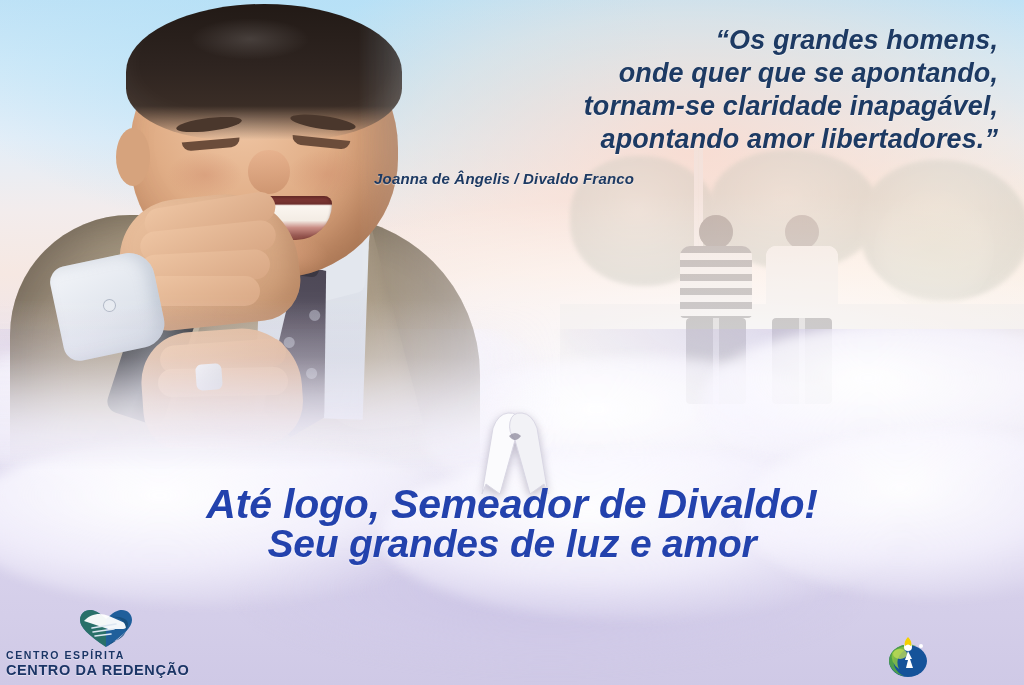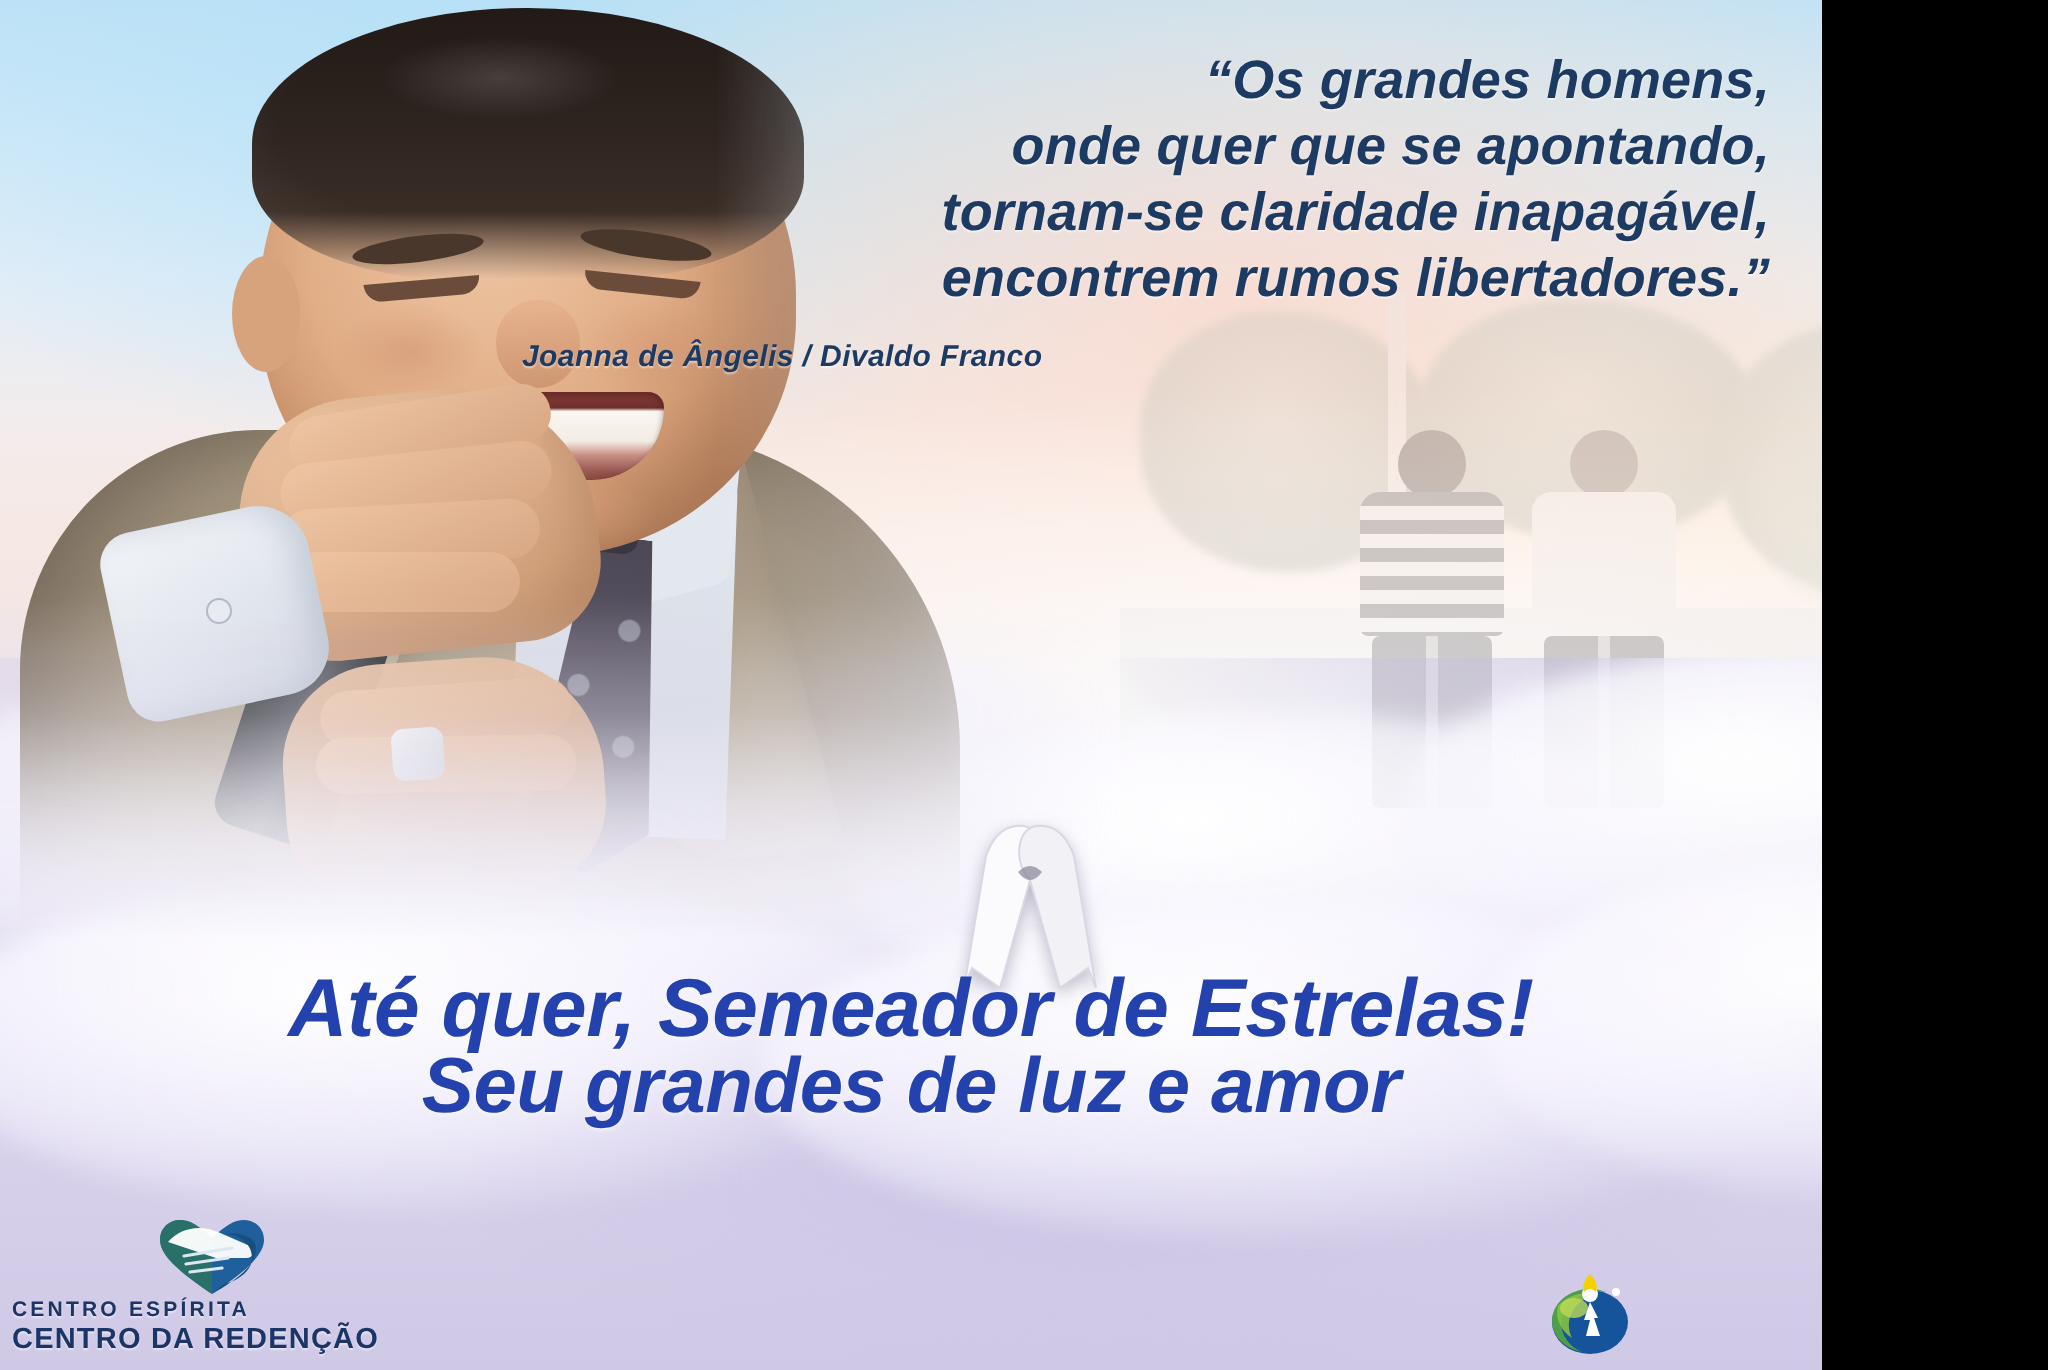--- a/index.html
+++ b/index.html
@@ -5,25 +5,24 @@
 <style>
   html,body{margin:0;padding:0;background:#000;}
   body{
     font-family:"Liberation Sans", sans-serif;
     -webkit-font-smoothing:antialiased;
   }
 
   
   .poster{
     position:relative;
-    width:868px;height:685px;
+    width:1024px;height:685px;
     overflow:hidden;
     background:#fef9c3;
     user-select:none;
-    padding-left:43px;
   }
 
   
   .bg-sky{
     position:absolute;inset:0;
     background:
       linear-gradient(180deg,
         #bfe2f6 0%,
         #cfe9f8 9%,
         #e3eef8 20%,
@@ -369,34 +368,34 @@
     <div class="p finger fg5"></div>
     <div class="p finger fg6"></div>
     <div class="p ring"></div>
     <div class="portrait-fade"></div>
   </div>
 
   <div class="quote">
     <div class="ln">“Os grandes homens,</div>
     <div class="ln">onde quer que se apontando,</div>
     <div class="ln">tornam-se claridade inapagável,</div>
-    <div class="ln">encontrem rumos libertadores.”</div>
+    <div class="ln">apontando amor libertadores.”</div>
   </div>
   <div class="quote-credit">Joanna de Ângelis / Divaldo Franco</div>
 
   <div class="ribbon">
     <svg width="74" height="84" viewBox="0 0 74 84" aria-hidden="true">
       <path d="M37 30 L22 84 L8 74 L4 84 L15 18 Q20 4 30 3 Q40 2 42 12 Q44 22 37 30 Z" fill="#fbfbfd" stroke="#d9d7e4" stroke-width="1"></path>
       <path d="M37 30 L52 84 L66 74 L70 84 L59 18 Q54 4 44 3 Q34 2 32 12 Q30 22 37 30 Z" fill="#f2f2f6" stroke="#d9d7e4" stroke-width="1"></path>
       <path d="M31 26 Q37 20 43 26 Q37 34 31 26 Z" fill="#8e8a9c" opacity=".75"></path>
     </svg>
   </div>
 
   <div class="headline">
-    <span class="hl hl1">Até quer, Semeador de Estrelas!</span>
+    <span class="hl hl1">Até logo, Semeador de Divaldo!</span>
     <span class="hl hl2">Seu grandes de luz e amor</span>
   </div>
 
   <div class="logo logo-left">
     <div class="mark">
       <svg width="56" height="40" viewBox="0 0 56 40" aria-hidden="true">
         <path d="M28 38 C10 26 2 18 2 11 C2 5 6.5 1 12 1 C17 1 21 3.6 28 10 C35 3.6 39 1 44 1 C49.5 1 54 5 54 11 C54 18 46 26 28 38 Z" fill="#1f5f9b"></path>
         <path d="M28 38 C10 26 2 18 2 11 C2 5 6.5 1 12 1 C17 1 21 3.6 28 10 Z" fill="#2f7a4f" opacity=".65"></path>
         <path d="M6 12 C12 5 22 3 31 7 L47 14 C50 16 49 20 45 20 L30 20" fill="#ffffff" opacity=".95"></path>
         <path d="M14 19 L38 15 M15 23 L36 20 M17 27 L33 25" stroke="#dce7f2" stroke-width="1.6" fill="none" stroke-linecap="round"></path>

